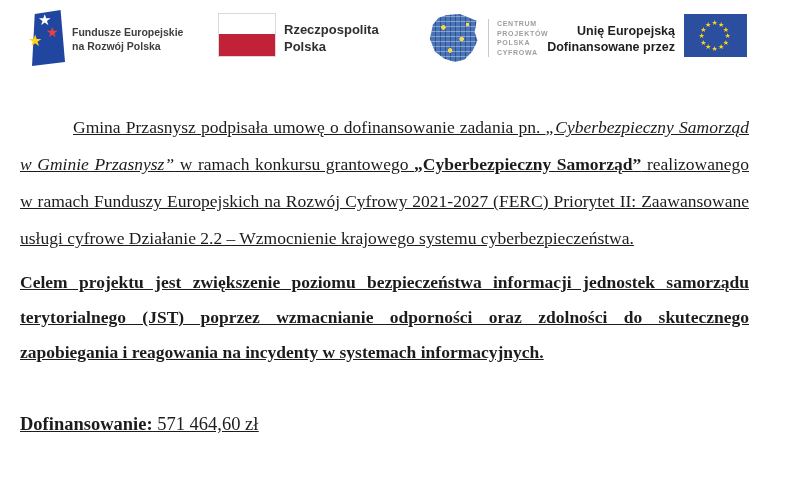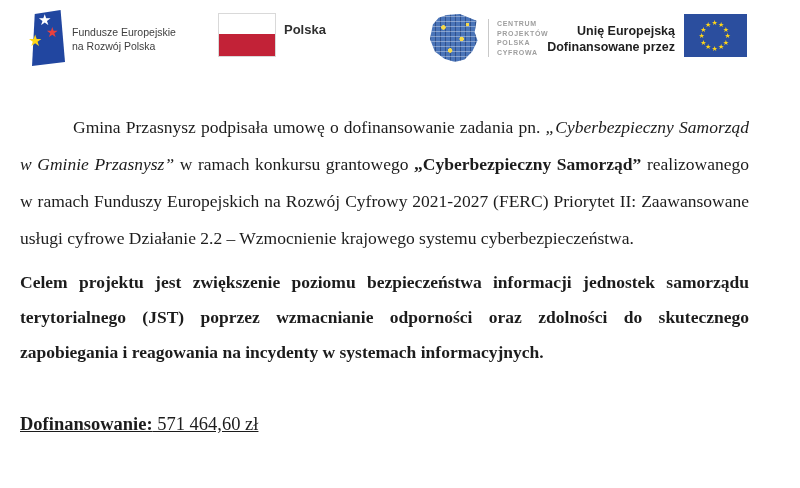--- a/index.html
+++ b/index.html
@@ -24,21 +24,21 @@
     background: #2146A0;
     clip-path: polygon(11% 7%, 87% 0%, 100% 93%, 3% 100%);
   }
   .fe-star { position: absolute; line-height: 1; }
   .fe-star::before { content: "★"; }
   .star-white  { left: 9px;  top: 4px;  font-size: 15px; color: #FFFFFF; }
   .star-yellow { left: -1px; top: 25px; font-size: 16px; color: #FFD617; }
   .star-red    { left: 17px; top: 17px; font-size: 14px; color: #E8413E; }
   .fe-text {
     position: absolute; left: 72px; top: 25px;
-    font-size: 10.5px; line-height: 14px; font-weight: normal; color: #3E3E3E;
+    font-size: 10.5px; line-height: 14px; font-weight: bold; color: #3E3E3E;
   }
 
   
   .pl-flag { position: absolute; left: 218px; top: 13px; width: 58px; height: 44px; border: 1px solid #D9D9D9; }
   .pl-white { height: 20px; background: #ffffff; }
   .pl-red   { height: 22px; background: #C22237; }
   .pl-text {
     position: absolute; left: 284px; top: 21px;
     font-size: 13px; line-height: 17px; font-weight: bold; color: #303030;
   }
@@ -81,21 +81,21 @@
   .eu-star:nth-child(5)  { transform: rotate(120deg) translateY(-13px) rotate(-120deg); }
   .eu-star:nth-child(6)  { transform: rotate(150deg) translateY(-13px) rotate(-150deg); }
   .eu-star:nth-child(7)  { transform: rotate(180deg) translateY(-13px) rotate(-180deg); }
   .eu-star:nth-child(8)  { transform: rotate(210deg) translateY(-13px) rotate(-210deg); }
   .eu-star:nth-child(9)  { transform: rotate(240deg) translateY(-13px) rotate(-240deg); }
   .eu-star:nth-child(10) { transform: rotate(270deg) translateY(-13px) rotate(-270deg); }
   .eu-star:nth-child(11) { transform: rotate(300deg) translateY(-13px) rotate(-300deg); }
   .eu-star:nth-child(12) { transform: rotate(330deg) translateY(-13px) rotate(-330deg); }
 
   
-  .doc-main { padding: 0 51px 0 20px; }
+  .doc-main { padding: 0 51px 0 20px; text-decoration: underline; }
   .p1 {
     margin-top: 31px;
     text-indent: 53px;
     font-size: 17.5px;
     line-height: 37px;
     text-align: justify;
   }
   .p1 .it { font-style: italic; }
   .p1 .b  { font-weight: bold; }
   .p2 {
@@ -125,20 +125,21 @@
     <div class="fe-text">
       <div>Fundusze Europejskie</div>
       <div>na Rozwój Polska</div>
     </div>
 
     <div class="pl-flag">
       <div class="pl-white"></div>
       <div class="pl-red"></div>
     </div>
     <div class="pl-text">
+      <div>Rzeczpospolita</div>
       <div>Polska</div>
     </div>
 
     <div class="cppc-mosaic"></div>
     <div class="cppc-divider"></div>
     <div class="cppc-text">
       <div>CENTRUM</div>
       <div>PROJEKTÓW</div>
       <div>POLSKA</div>
       <div>CYFROWA</div>

